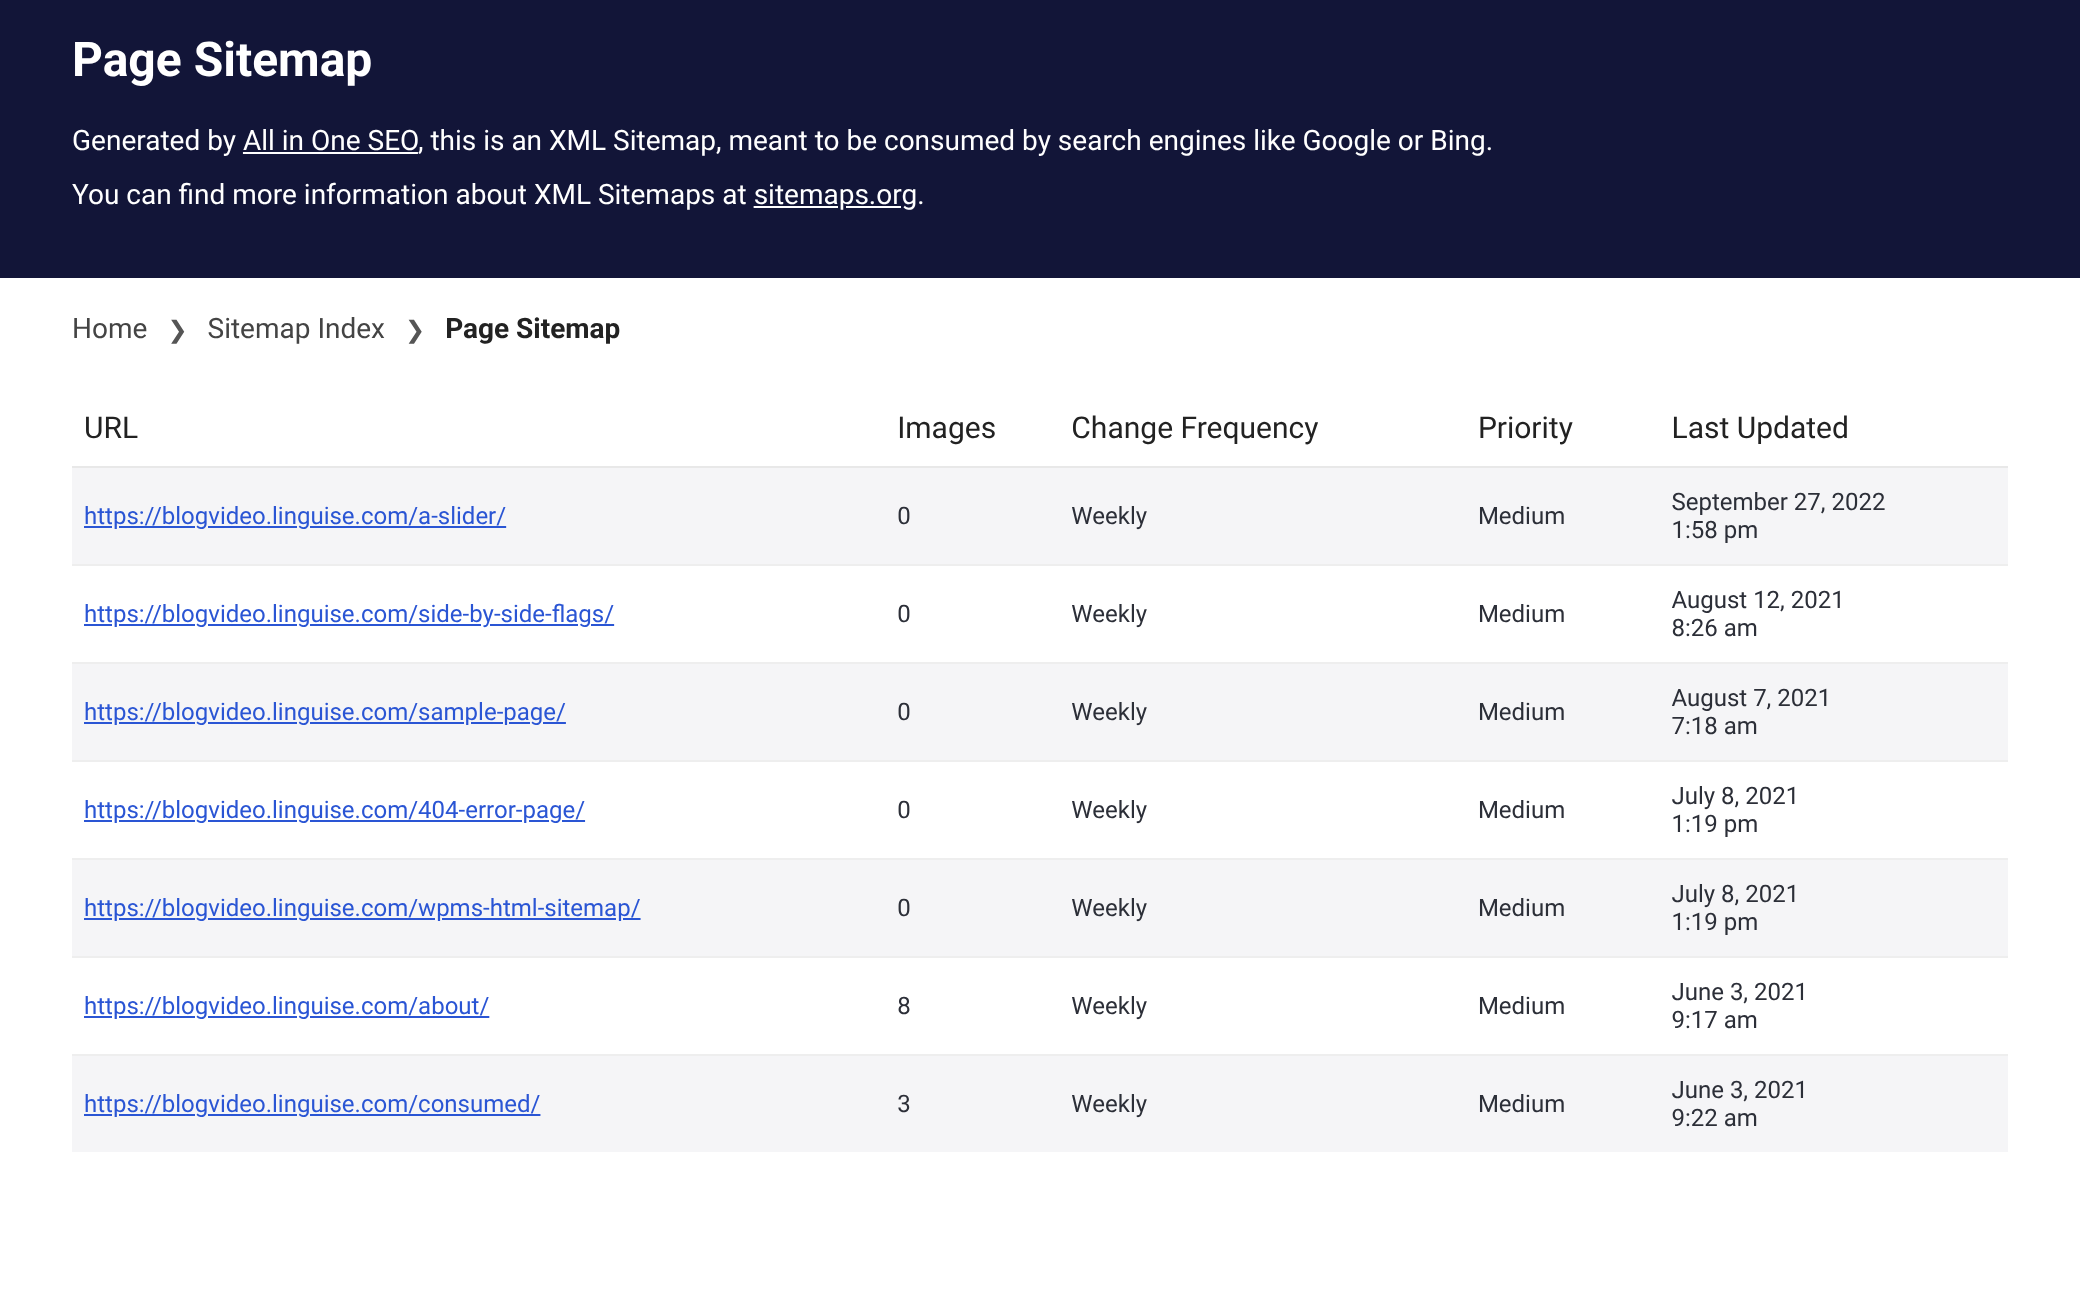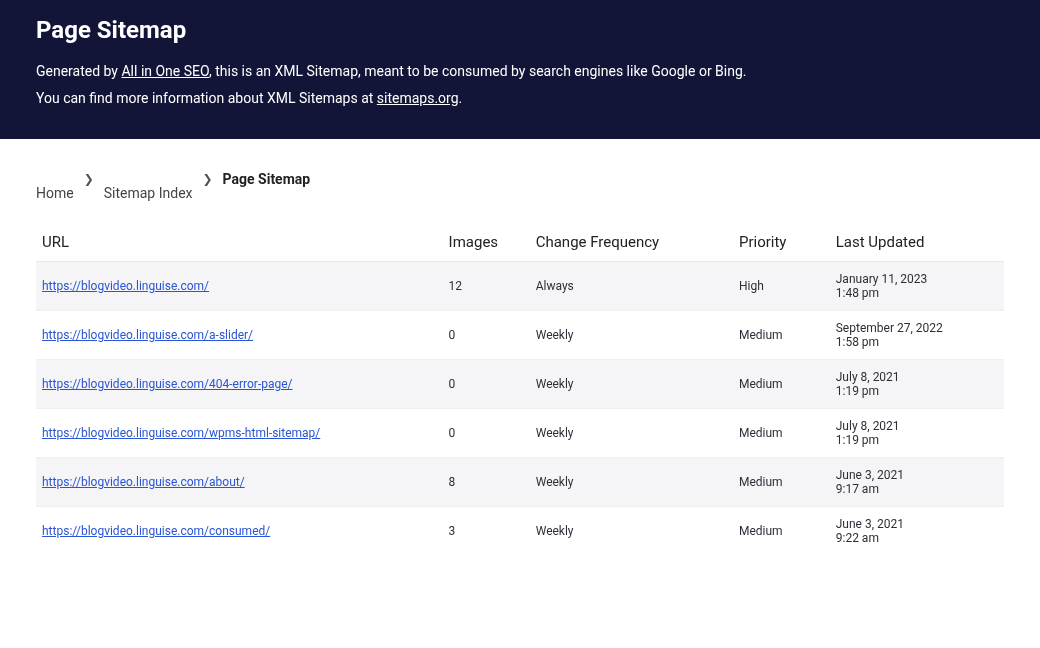--- a/index.html
+++ b/index.html
@@ -33,21 +33,20 @@
     font-size: 14px;
     color: #444;
     margin-bottom: 22px;
     display: flex;
     align-items: center;
     gap: 10px;
   }
   .breadcrumb a {
     color: #444;
     text-decoration: none;
-    margin-top: 28px;
   }
   .breadcrumb .sep {
     color: #555;
     font-size: 12px;
   }
   .breadcrumb .current {
     font-weight: 700;
     color: #222;
   }
   table {
@@ -114,38 +113,48 @@
     <thead>
       <tr>
         <th class="col-url">URL</th>
         <th class="col-images">Images</th>
         <th class="col-freq">Change Frequency</th>
         <th class="col-prio">Priority</th>
         <th class="col-date">Last Updated</th>
       </tr>
     </thead>
     <tbody id="sitemap-body">
-    <tr>
-          <td class="url-cell"><a href="#">https://blogvideo.linguise.com/</a></td>
-          <td>12</td>
-          <td>Always</td>
-          <td>High</td>
-          <td class="date-cell">
-            <span class="d">January 11, 2023</span>
-            <span class="t">1:48 pm</span>
-          </td>
-        </tr>
         <tr>
           <td class="url-cell"><a href="#">https://blogvideo.linguise.com/a-slider/</a></td>
           <td>0</td>
           <td>Weekly</td>
           <td>Medium</td>
           <td class="date-cell">
             <span class="d">September 27, 2022</span>
             <span class="t">1:58 pm</span>
+          </td>
+        </tr>
+        <tr>
+          <td class="url-cell"><a href="#">https://blogvideo.linguise.com/side-by-side-flags/</a></td>
+          <td>0</td>
+          <td>Weekly</td>
+          <td>Medium</td>
+          <td class="date-cell">
+            <span class="d">August 12, 2021</span>
+            <span class="t">8:26 am</span>
+          </td>
+        </tr>
+        <tr>
+          <td class="url-cell"><a href="#">https://blogvideo.linguise.com/sample-page/</a></td>
+          <td>0</td>
+          <td>Weekly</td>
+          <td>Medium</td>
+          <td class="date-cell">
+            <span class="d">August 7, 2021</span>
+            <span class="t">7:18 am</span>
           </td>
         </tr>
         <tr>
           <td class="url-cell"><a href="#">https://blogvideo.linguise.com/404-error-page/</a></td>
           <td>0</td>
           <td>Weekly</td>
           <td>Medium</td>
           <td class="date-cell">
             <span class="d">July 8, 2021</span>
             <span class="t">1:19 pm</span>

